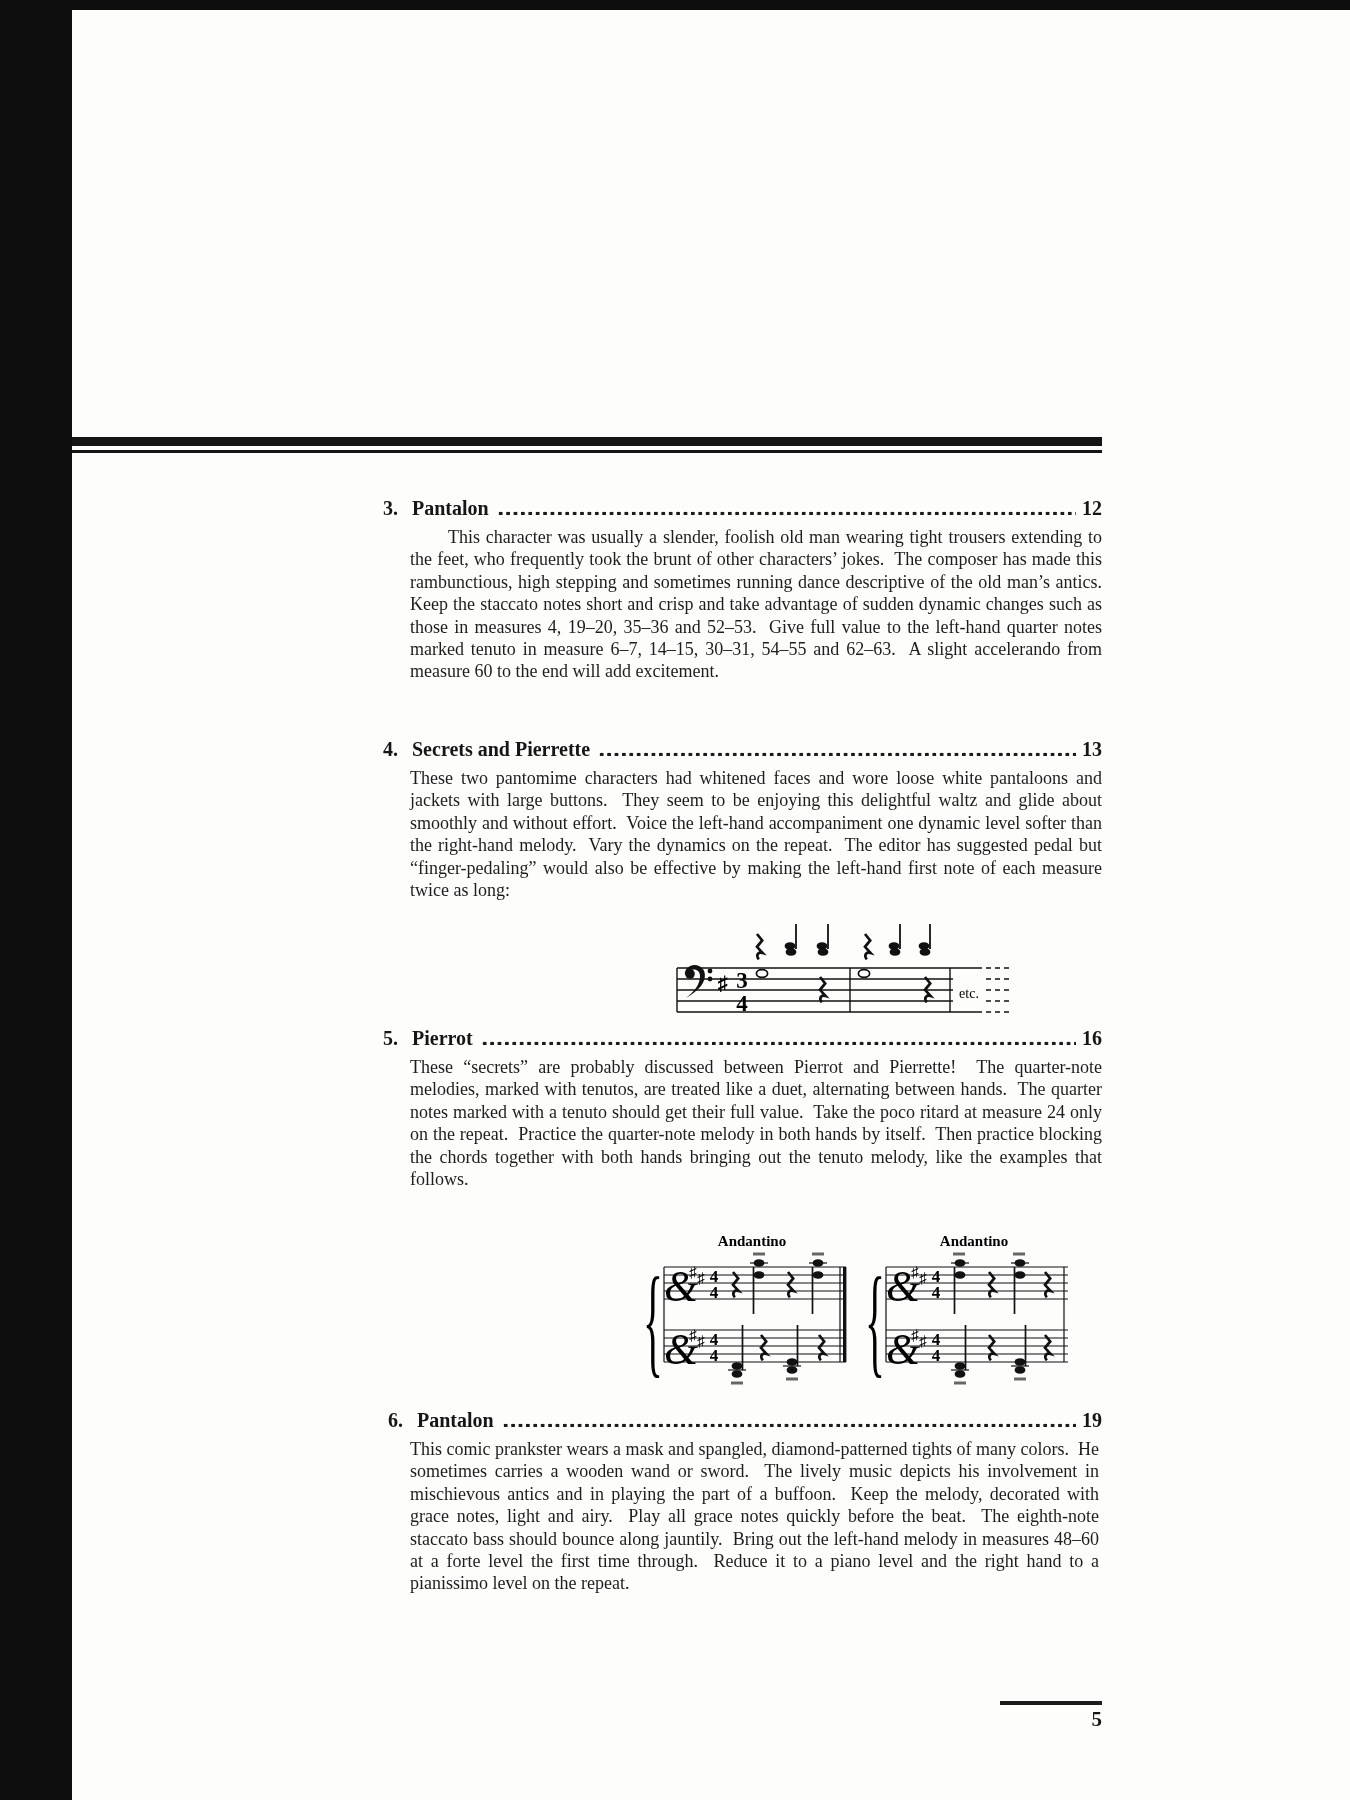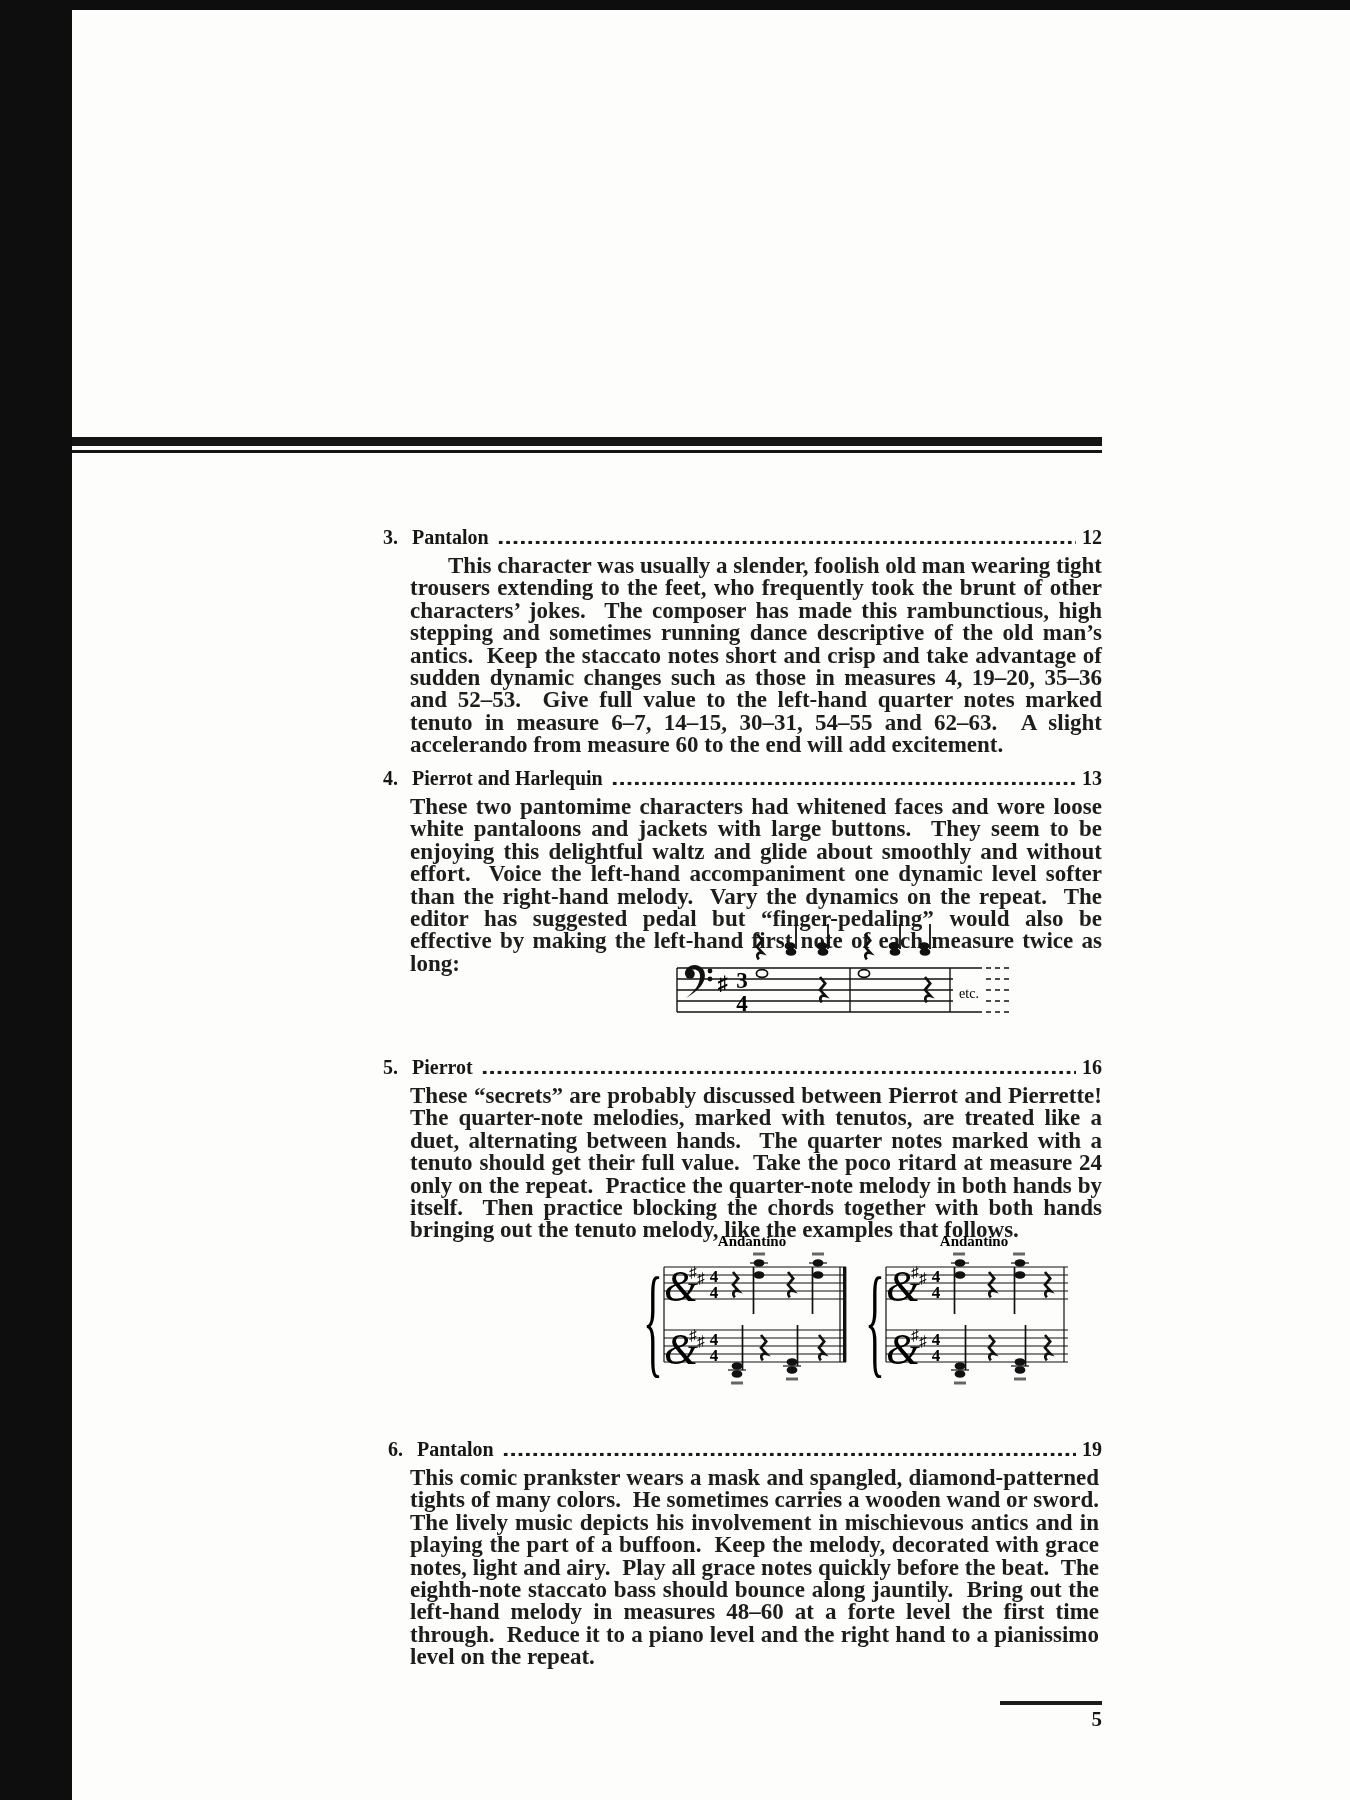--- a/index.html
+++ b/index.html
@@ -12,23 +12,23 @@
   .leftstrip{position:absolute;left:0;top:0;width:72px;height:1800px;background:#0e0e0e;}
   .rule-thick{position:absolute;left:72px;top:437px;width:1030px;height:9px;background:#151515;}
   .rule-thin{position:absolute;left:72px;top:450px;width:1030px;height:3px;background:#151515;}
   .section{position:absolute;width:719px;}
   .heading{display:flex;align-items:baseline;font-weight:bold;font-size:20px;color:#161616;}
   .heading .num{width:29px;flex:0 0 auto;}
   .heading .title{flex:0 0 auto;font-family:Liberation Serif, serif;}
   .leader{flex:1 1 auto;align-self:flex-end;height:5px;margin:0 6px 5px 8px;
     background-image:radial-gradient(circle,#1b1b1b 1.7px,transparent 2.1px);
     background-size:7.4px 5px;background-repeat:repeat-x;background-position:0 1px;}
-  .pageref{flex:0 0 auto;margin-top:29px;}
-  .body{margin:6px 0 0 27px;width:692px;font-size:23px;line-height:22.4px;
-    text-align:justify;white-space:pre-wrap;font-weight:bold;}
+  .pageref{flex:0 0 auto;}
+  .body{margin:6px 0 0 27px;width:692px;font-size:18px;line-height:22.4px;
+    text-align:justify;white-space:pre-wrap;}
   .indent{text-indent:38px;}
   .music{position:absolute;}
   .footer-rule{position:absolute;left:1000px;top:1701px;width:102px;height:4px;background:#1b1b1b;}
   .folio{position:absolute;left:1000px;top:1707px;width:102px;text-align:right;
     font-weight:bold;font-size:21px;color:#161616;}
   svg text{font-family:"Liberation Serif","DejaVu Serif",serif;}
 </style>
 </head>
 <body>
 
@@ -54,21 +54,21 @@
     <span class="title">Pantalon</span>
     <span class="leader"></span>
     <span class="pageref">12</span>
   </div>
   <p class="body indent">This character was usually a slender, foolish old man wearing tight trousers extending to the feet, who frequently took the brunt of other characters’ jokes.  The composer has made this rambunctious, high stepping and sometimes running dance descriptive of the old man’s antics.  Keep the staccato notes short and crisp and take advantage of sudden dynamic changes such as those in measures 4, 19–20, 35–36 and 52–53.  Give full value to the left-hand quarter notes marked tenuto in measure 6–7, 14–15, 30–31, 54–55 and 62–63.  A slight accelerando from measure 60 to the end will add excitement.</p>
 </div>
 
 <div class="section" style="left:383px;top:738px;">
   <div class="heading">
     <span class="num">4.</span>
-    <span class="title">Pierrot and Harlequin</span>
+    <span class="title">Secrets and Pierrette</span>
     <span class="leader"></span>
     <span class="pageref">13</span>
   </div>
   <p class="body">These two pantomime characters had whitened faces and wore loose white pantaloons and jackets with large buttons.  They seem to be enjoying this delightful waltz and glide about smoothly and without effort.  Voice the left-hand accompaniment one dynamic level softer than the right-hand melody.  Vary the dynamics on the repeat.  The editor has suggested pedal but “finger-pedaling” would also be effective by making the left-hand first note of each measure twice as long:</p>
 </div>
 
 <svg class="music" style="left:652px;top:920px;" width="360" height="100" viewBox="0 0 360 100">
 
   <g stroke="#111" stroke-width="1.4">
     <line x1="25" y1="48" x2="330" y2="48"></line>

